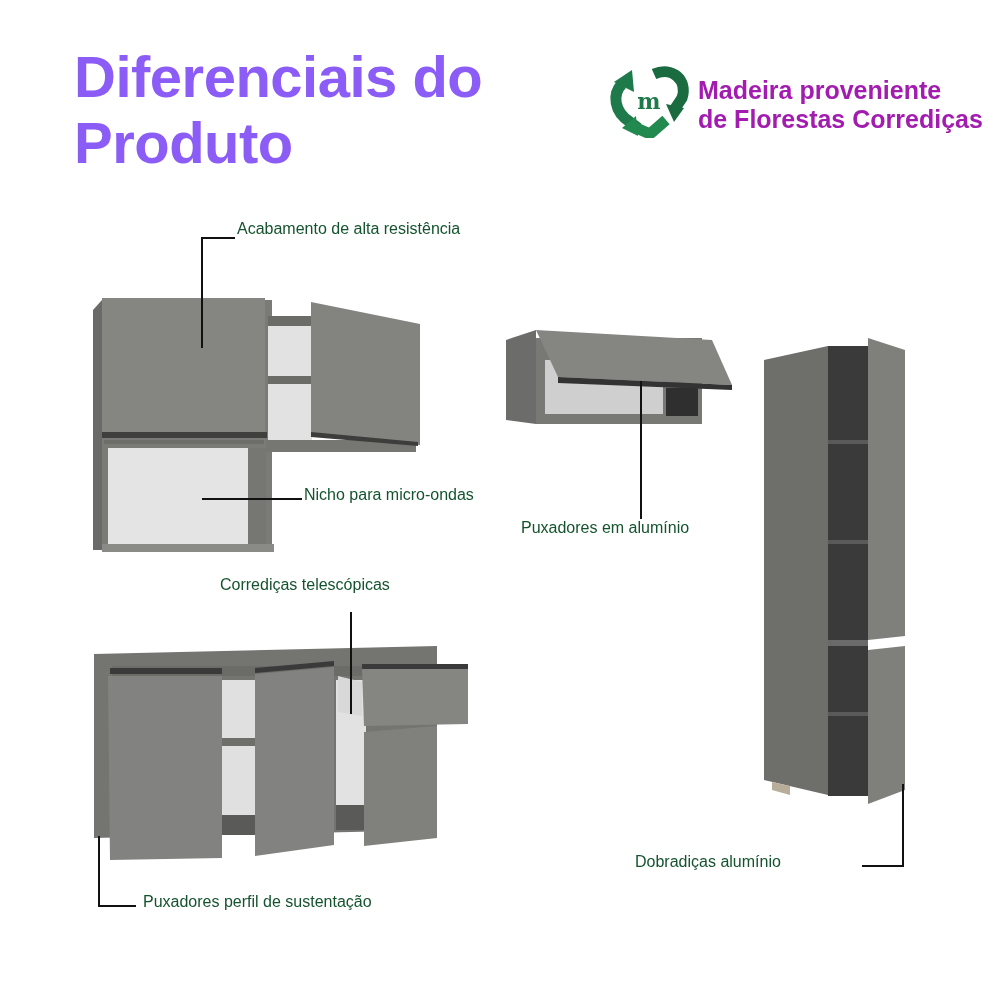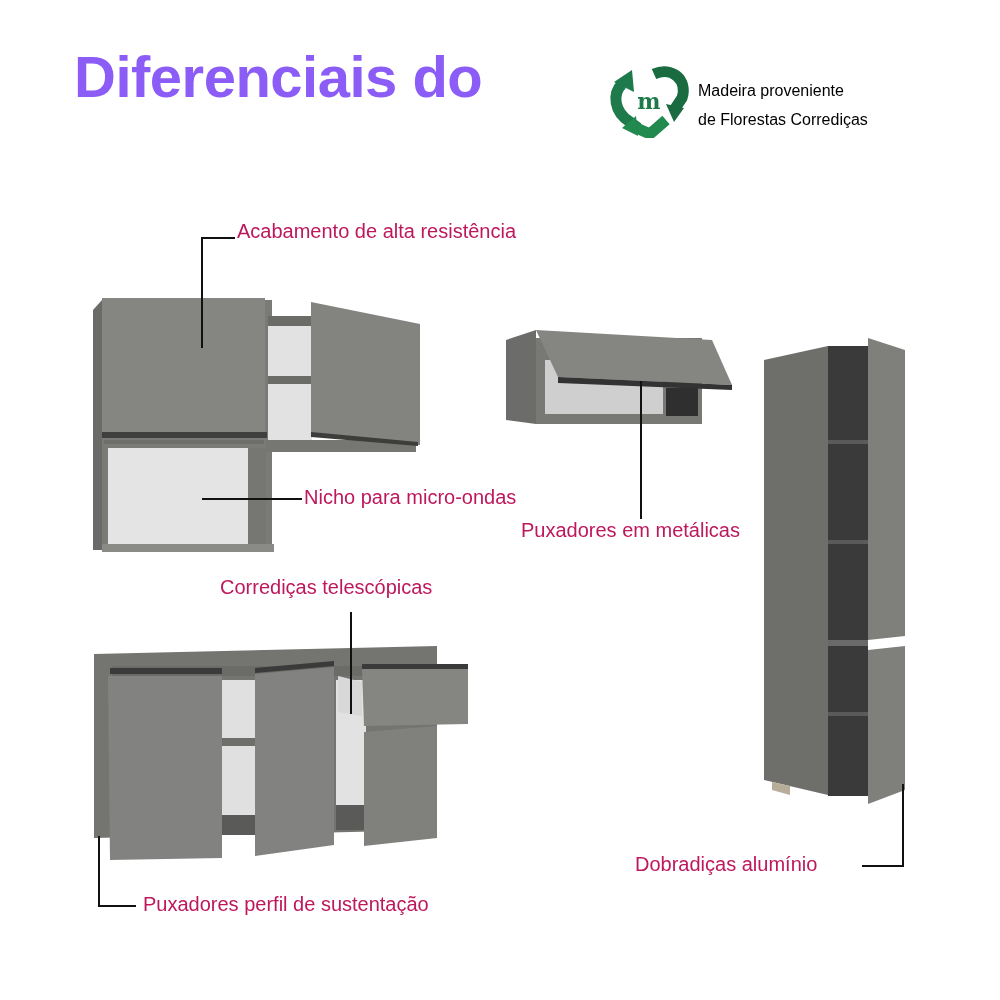--- a/index.html
+++ b/index.html
@@ -1,29 +1,30 @@
 <!DOCTYPE html>
 <html><head>
   <meta charset="utf-8">
   <style>
     html, body { margin:0; padding:0; background:#ffffff; }
     body { width:1000px; height:1000px; position:relative; overflow:hidden; font-family:"Liberation Sans", sans-serif; color:#333; }
     .title { position:absolute; left:50px; top:44px; font-size:58px; line-height:66px; font-weight:bold; color:#8b5cf6; font-family:"Liberation Sans", sans-serif; letter-spacing:-0.5px;margin-left:24px; }
     .badge { position:absolute; left:608px; top:64px; width:380px; height:80px; }
     .badge-icon { position:absolute; left:0; top:0; width:82px; height:74px; }
-    .badge-text { position:absolute; left:90px; top:12px; font-size:16px; line-height:29px; font-weight:normal; color:#000000; }
-    .label { position:absolute; font-size:20px; color:#be185d; white-space:nowrap; font-family:"Liberation Sans", sans-serif;text-align:right; }
+    .badge-text { position:absolute; left:90px; top:12px; font-size:25px; line-height:29px; font-weight:bold; color:#a21caf; }
+    .label { position:absolute; font-size:16px; color:#14532d; white-space:nowrap; font-family:"Liberation Sans", sans-serif;text-align:right; }
     .line { position:absolute; background:#111; }
     svg.furn { position:absolute; left:0; top:0; }
   </style>
 </head>
 <body>
 
 <div class="title">
   <div>Diferenciais do</div>
+  <div>Produto</div>
 </div>
 
 <div class="badge">
   <svg class="badge-icon" viewBox="0 0 82 74">
     <path d="M14 20 C4 30 6 48 22 58 L30 64" fill="none" stroke="#1e7a4a" stroke-width="11" stroke-linecap="butt"></path>
     <polygon points="6,18 24,6 26,28" fill="#1e7a4a"></polygon>
     <path d="M46 10 C64 2 80 16 74 34 L66 46" fill="none" stroke="#1a6b40" stroke-width="11"></path>
     <polygon points="58,40 76,44 66,58" fill="#1a6b40"></polygon>
     <path d="M58 56 L42 70 L24 62" fill="none" stroke="#22894f" stroke-width="11"></path>
     <polygon points="28,52 14,64 30,72" fill="#22894f"></polygon>
@@ -99,16 +100,16 @@
 <div class="line" style="left:202px;top:498px;width:100px;height:2px;"></div>
 <div class="line" style="left:640px;top:381px;width:2px;height:138px;"></div>
 <div class="line" style="left:350px;top:612px;width:2px;height:102px;"></div>
 <div class="line" style="left:98px;top:836px;width:2px;height:70px;"></div>
 <div class="line" style="left:98px;top:905px;width:38px;height:2px;"></div>
 <div class="line" style="left:902px;top:784px;width:2px;height:82px;"></div>
 <div class="line" style="left:862px;top:865px;width:42px;height:2px;"></div>
 
 <div class="label" style="left:237px;top:220px;">Acabamento de alta resistência</div>
 <div class="label" style="left:304px;top:486px;">Nicho para micro-ondas</div>
-<div class="label" style="left:521px;top:519px;">Puxadores em metálicas</div>
+<div class="label" style="left:521px;top:519px;">Puxadores em alumínio</div>
 <div class="label" style="left:220px;top:576px;">Corrediças telescópicas</div>
 <div class="label" style="left:143px;top:893px;">Puxadores perfil de sustentação</div>
 <div class="label" style="left:635px;top:853px;">Dobradiças alumínio</div>
 
 </body></html>

